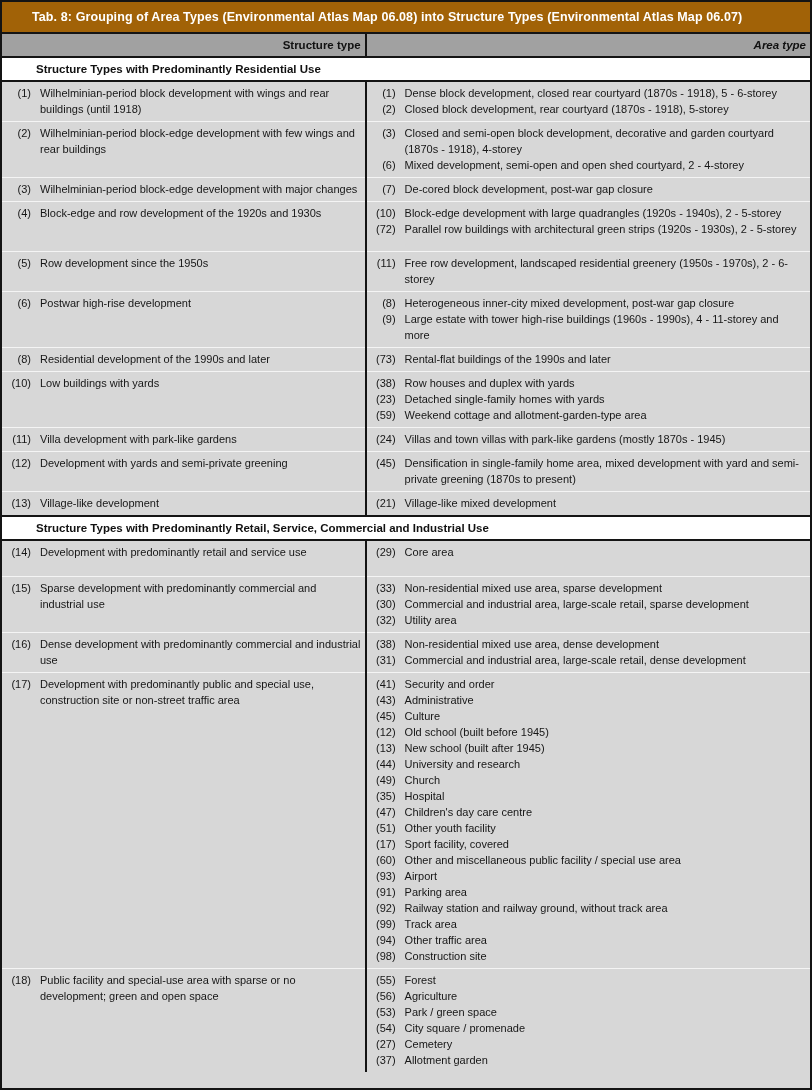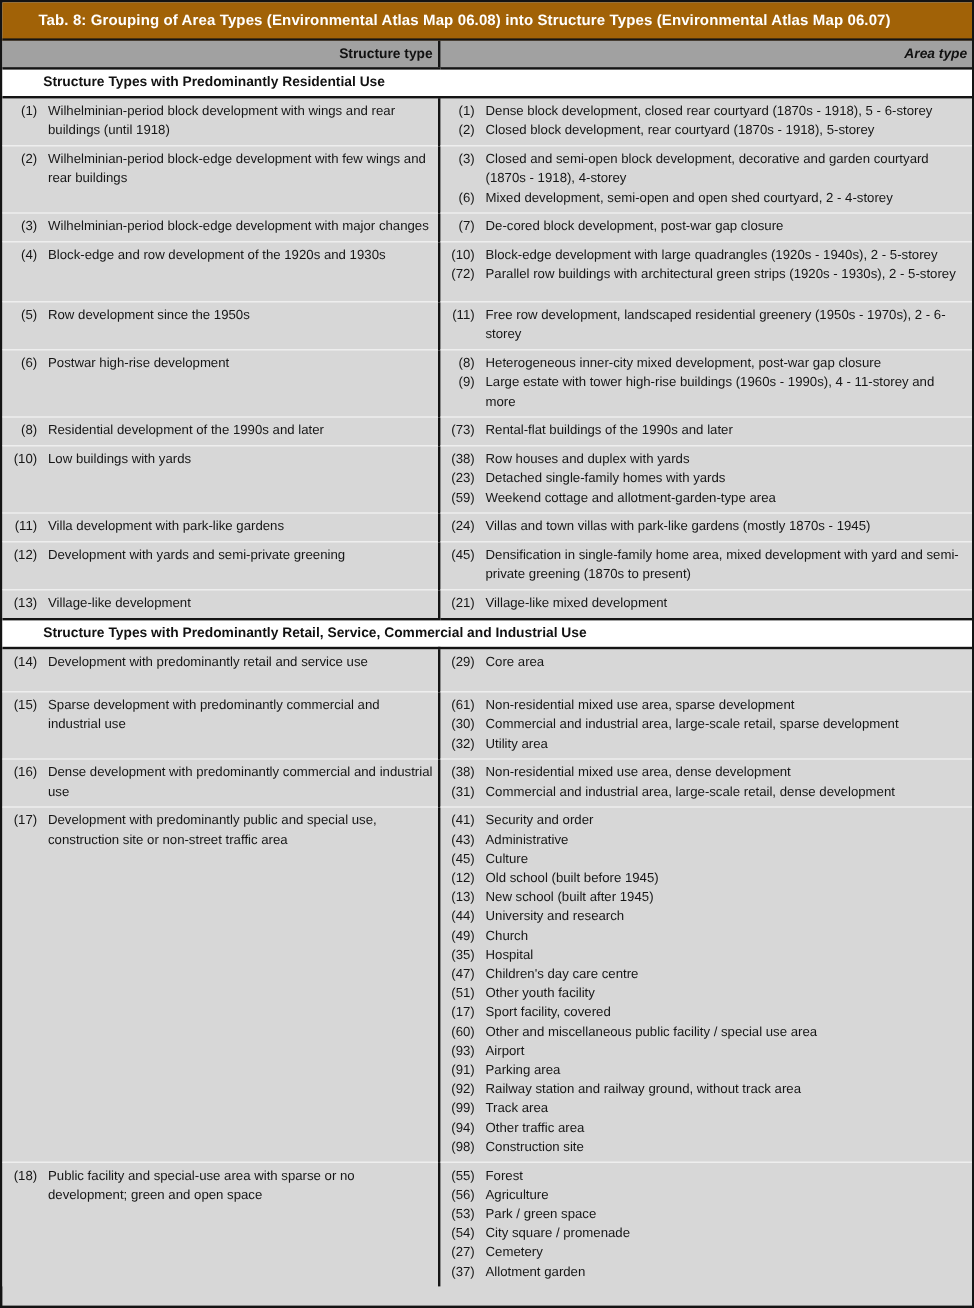--- a/index.html
+++ b/index.html
@@ -292,21 +292,21 @@
         </tr>
         <tr class="group-row">
           <td class="st-cell">
             <div class="item">
               <span class="num">(15)</span>
               <span class="txt">Sparse development with predominantly commercial and industrial use</span>
             </div>
           </td>
           <td class="ar-cell">
             <div class="item">
-              <span class="num">(61)</span>
+              <span class="num">(33)</span>
               <span class="txt">Non-residential mixed use area, sparse development</span>
             </div>
             <div class="item">
               <span class="num">(30)</span>
               <span class="txt">Commercial and industrial area, large-scale retail, sparse development</span>
             </div>
             <div class="item">
               <span class="num">(32)</span>
               <span class="txt">Utility area</span>
             </div>

